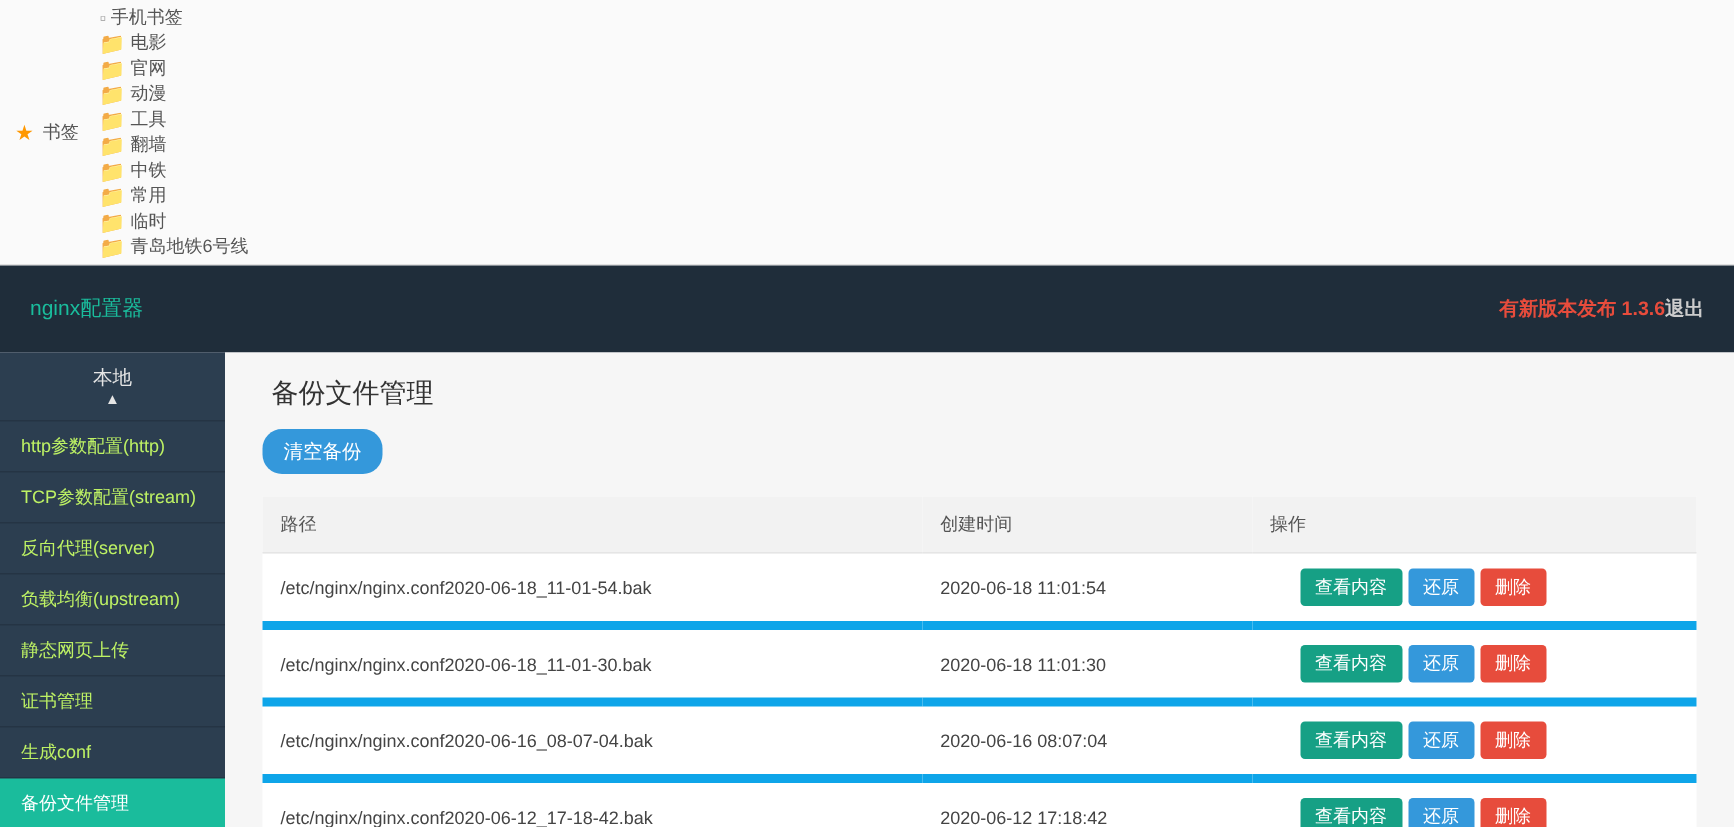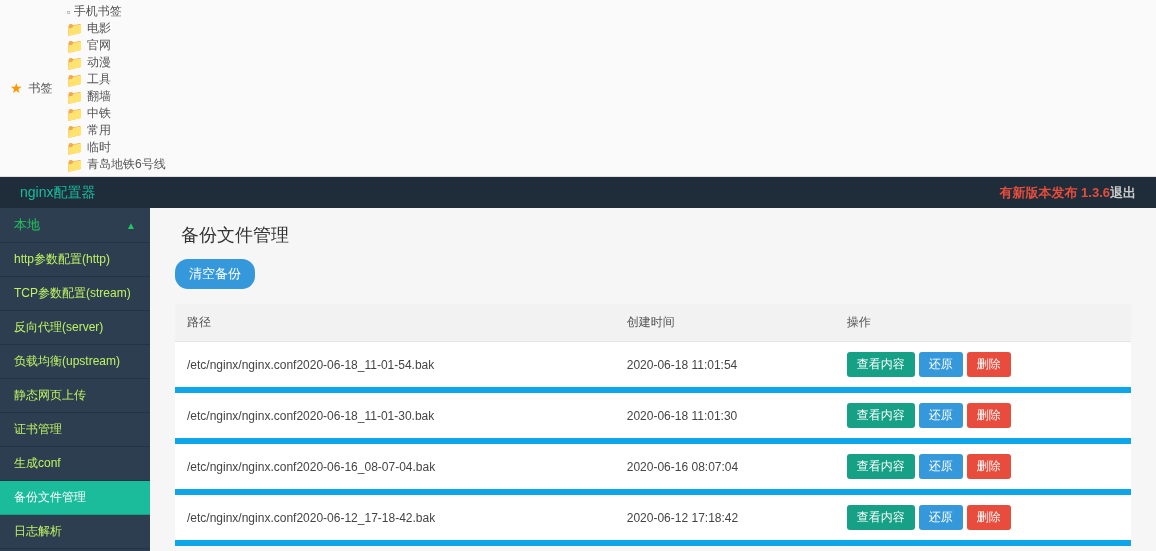--- a/index.html
+++ b/index.html
@@ -19,21 +19,21 @@
     .bookmarks-bar .folder-item { display: flex; align-items: center; gap: 3px; cursor: pointer; }
     .bookmarks-bar .folder-icon { color: #f4c04a; font-size: 14px; }
     .bookmarks-bar .page-icon { color: #999; font-size: 12px; }
     
     .header {
       background: #1f2d3a;
       color: #fff;
       display: flex;
       align-items: center;
       padding: 0 20px;
-      height: 31px;
+      height: 58px;
       justify-content: space-between;
     }
     .header .brand { color: #1abc9c; font-size: 14px; }
     .header .right { display: flex; align-items: center; }
     .header .version { color: #e74c3c; font-size: 13px; font-weight: bold; }
     .header .logout { color: #ccc; cursor: pointer; font-size: 13px; font-weight: bold; }
     
     .container { display: flex; height: 486px; }
     
     .sidebar {
@@ -49,21 +49,22 @@
       padding: 8px 14px;
       font-size: 13px;
       display: flex;
       justify-content: space-between;
       align-items: center;
       cursor: pointer;
       border-bottom: 1px solid rgba(0,0,0,0.15);
     }
     .sidebar .section-header.dark {
       background: #2c3e50;
-      color: #22c55e;
+      color: #e5e5e5;
+      flex-direction: column;
     }
     .sidebar .section-header .arrow { font-size: 10px; }
     .sidebar .menu-item {
       padding: 8px 14px;
       font-size: 12px;
       color: #bef264;
       cursor: pointer;
       border-bottom: 1px solid rgba(0,0,0,0.15);
     }
     .sidebar .menu-item.active { background: #1abc9c; color: #fff; }
@@ -117,21 +118,21 @@
     .btn {
       display: inline-block;
       padding: 4px 10px;
       font-size: 12px;
       color: #fff;
       border: none;
       border-radius: 3px;
       cursor: pointer;
       margin-right: 4px;
     }
-    .btn-view { background: #16a085; }
+    .btn-view { background: #16a085; margin-left: 20px; }
     .btn-restore { background: #3498db; }
     .btn-delete { background: #e74c3c; }
   </style>
 </head>
 <body>
 
 <div class="bookmarks-bar">
   <span class="star">★</span>
   <span>书签</span>
   <span id="bookmark-items">

